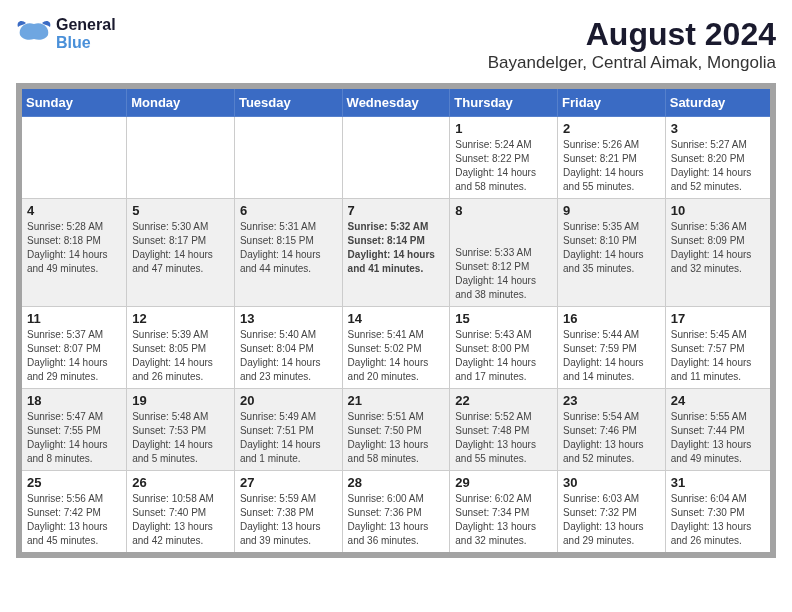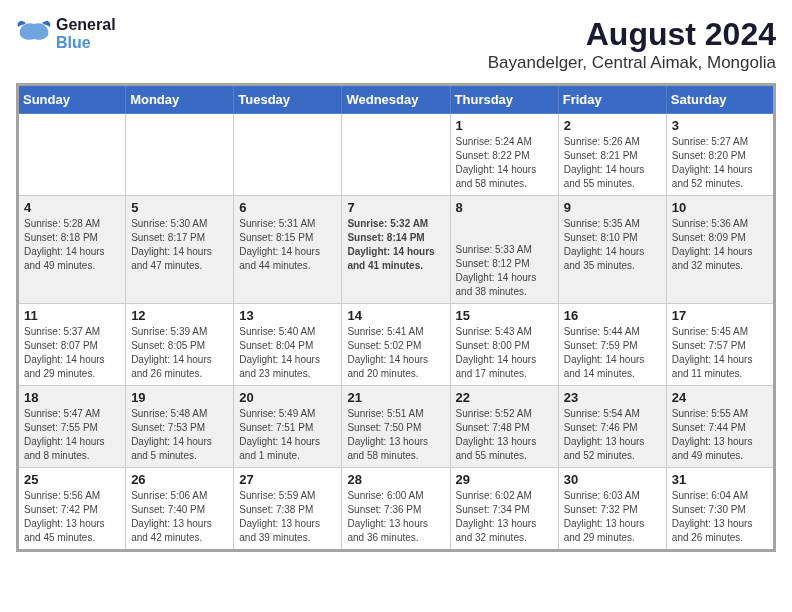--- a/index.html
+++ b/index.html
@@ -42,21 +42,21 @@
       font-weight: bold;
       color: #1a1a2e;
     }
     .sub-title {
       font-size: 17px;
       color: #333;
     }
     .calendar {
       width: 100%;
       border-collapse: collapse;
-      border: 3px solid #a3a3a3;
+      border: 6px solid #a3a3a3;
     }
     .calendar th {
       background: #3a6bc4;
       color: #fff;
       font-size: 13px;
       font-weight: bold;
       padding: 6px 4px;
       text-align: left;
       border: 1px solid #5580cc;
     }
@@ -312,21 +312,21 @@
       <tr>
         <td>
           <span class="day-number">25</span>
           <div class="day-info" style="white-space: pre-line;">Sunrise: 5:56 AM
 Sunset: 7:42 PM
 Daylight: 13 hours
 and 45 minutes.</div>
         </td>
         <td>
           <span class="day-number">26</span>
-          <div class="day-info" style="white-space: pre-line;">Sunrise: 5:06 AM
+          <div class="day-info" style="white-space: pre-line;">Sunrise: 10:58 AM
 Sunset: 7:40 PM
 Daylight: 13 hours
 and 42 minutes.</div>
         </td>
         <td>
           <span class="day-number">27</span>
           <div class="day-info" style="white-space: pre-line;">Sunrise: 5:59 AM
 Sunset: 7:38 PM
 Daylight: 13 hours
 and 39 minutes.</div>

